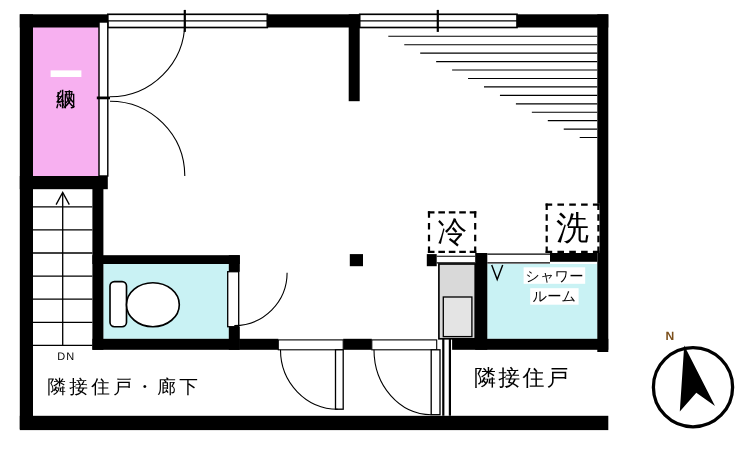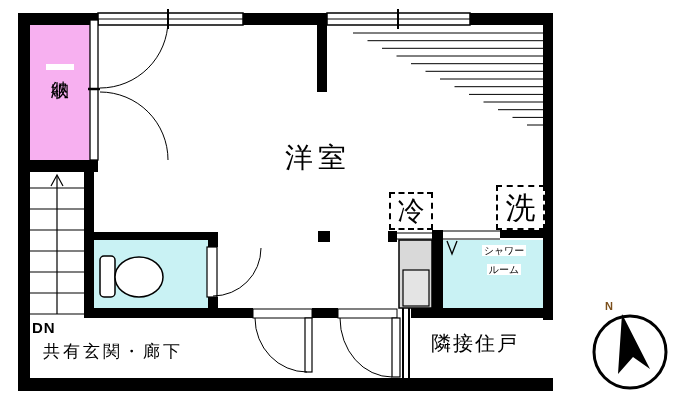--- a/index.html
+++ b/index.html
@@ -14,23 +14,23 @@
     font-size:18px;line-height:28px;background:#fff;padding:3px 0;font-weight:500;
   }
   .lbl-room-name{left:218px;top:139px;width:200px;text-align:center;font-size:28px;letter-spacing:5px;}
   .lbl-room-size{left:218px;top:172px;width:200px;text-align:center;font-size:27px;letter-spacing:1px;}
   .dashed-box{
     position:absolute;border:2px dashed #000;background:#fff;
     display:flex;align-items:center;justify-content:center;line-height:1;
   }
   .box-fridge{left:389px;top:192px;width:40px;height:34px;font-size:27px;}
   .box-laundry{left:496px;top:185px;width:45px;height:41px;font-size:30px;}
-  .lbl-shower{left:443px;top:241px;width:122px;text-align:center;font-size:10px;line-height:19px;}
+  .lbl-shower{left:443px;top:241px;width:122px;text-align:center;font-size:13px;line-height:19px;}
   .lbl-shower span{background:#fff;padding:0 2px;}
-  .lbl-dn{left:32px;top:319px;font-size:15px;font-weight:bold;letter-spacing:1px;}
+  .lbl-dn{left:52px;top:319px;font-size:10px;font-weight:normal;letter-spacing:1px;}
   .lbl-corridor{left:43px;top:340px;font-size:17px;letter-spacing:3px;}
   .lbl-adjacent{left:431px;top:330px;font-size:20px;letter-spacing:2px;}
   .lbl-north{left:605px;top:300px;font-size:11px;font-weight:bold;color:#7b4f1b;}
 </style>
 </head>
 <body>
 
 <div class="canvas">
 
   <svg width="675" height="408" viewBox="0 0 675 408">
@@ -149,28 +149,27 @@
       <polyline points="447,241 452,254 457,241" fill="none" stroke="#000" stroke-width="1.3"></polyline>
     </g>
 
     <g>
       <circle cx="630" cy="352" r="36" fill="#fff" stroke="#000" stroke-width="3"></circle>
       <polygon points="622,314 650,369 633,357 618,374" fill="#000"></polygon>
     </g>
   </svg>
 
   <div class="lbl lbl-storage">収納</div>
-  <div class="lbl lbl-room-name">洋室</div>
   <div class="dashed-box box-fridge">
     <span>冷</span>
   </div>
   <div class="dashed-box box-laundry">
     <span>洗</span>
   </div>
   <div class="lbl lbl-shower">
     <span>シャワー</span><br>
     <span>ルーム</span>
   </div>
   <div class="lbl lbl-dn">DN</div>
-  <div class="lbl lbl-corridor">共有玄関・廊下</div>
+  <div class="lbl lbl-corridor">隣接住戸・廊下</div>
   <div class="lbl lbl-adjacent">隣接住戸</div>
   <div class="lbl lbl-north">N</div>
 </div>
 
 </body></html>

